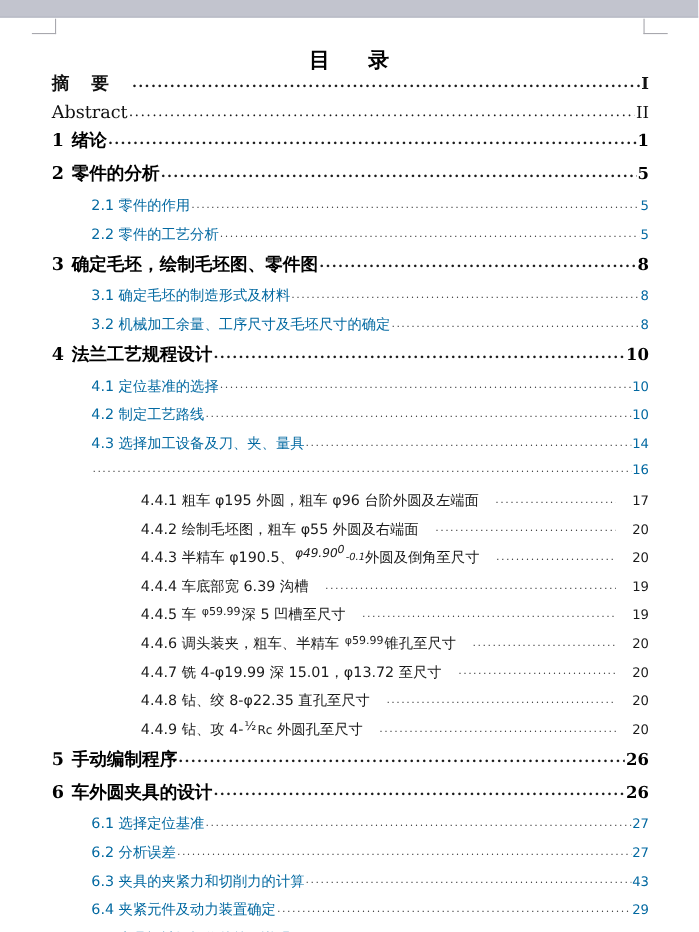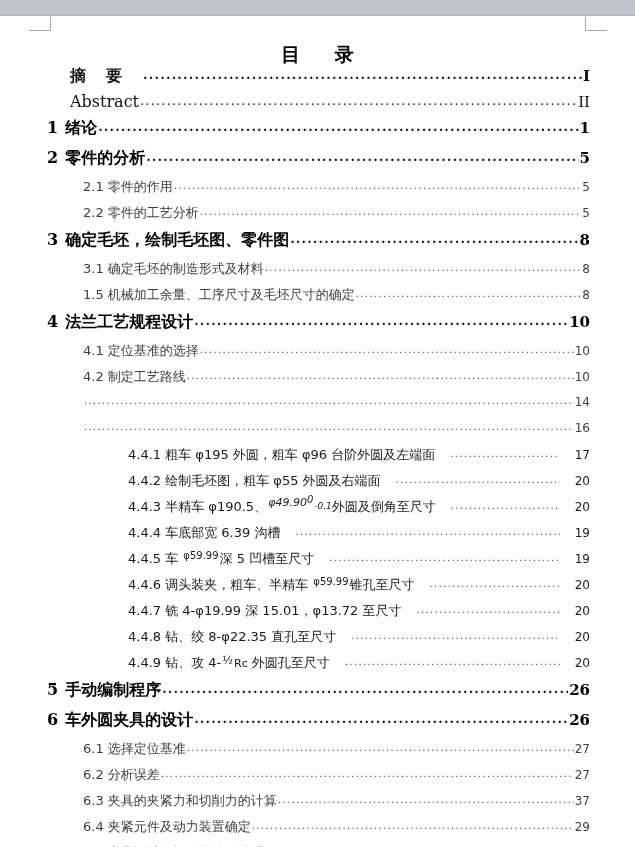--- a/index.html
+++ b/index.html
@@ -109,21 +109,21 @@
     text-align: right;
   }
 
   
   .lvl-front {
     height: 26px;
     font-size: 16px;
     font-weight: bold;
     font-family: "DejaVu Serif", "Liberation Serif", serif;
   }
-  .lvl-front .label { letter-spacing: 0px; margin-left: 23px; }
+  .lvl-front .label { letter-spacing: 0px; }
   .lvl-front .pageno { font-size: 15px; font-weight: bold; }
   .lvl-front .leader::before { font-size: 13px; letter-spacing: 1.2px; }
 
   .lvl-front.abstract {
     font-weight: normal;
     font-size: 16px;
   }
   .lvl-front.abstract .label { font-weight: normal; }
   .lvl-front.abstract .pageno { font-weight: normal; }
 
@@ -138,21 +138,21 @@
   .lvl1 .pageno { font-size: 15px; font-weight: bold; }
   .lvl1 .leader::before { font-size: 13px; letter-spacing: 1.15px; }
   .lvl1 .num { display: inline-block; margin-right: 7px; }
 
   
   .lvl2 {
     height: 26px;
     font-size: 13px;
     font-weight: normal;
     font-family: "DejaVu Sans", "Liberation Sans", sans-serif;
-    color: #404040;
+    color: #0369a1;
     padding-left: 36px;
     box-sizing: border-box;
     width: 100%;
   }
   .lvl2 .pageno { font-size: 12px; }
   .lvl2 .leader::before {
     font-size: 10px;
     letter-spacing: 1.35px;
     color: #4a4a4a;
   }
@@ -263,40 +263,41 @@
         <span class="label"><span class="num">3</span><span>确定毛坯，绘制毛坯图、零件图</span></span>
         <span class="leader"></span>
         <span class="pageno">8</span>
       </div>
       <div class="entry lvl2">
         <span class="label"><span>3.1 确定毛坯的制造形式及材料</span></span>
         <span class="leader"></span>
         <span class="pageno">8</span>
       </div>
       <div class="entry lvl2">
-        <span class="label"><span>1.5 机械加工余量、工序尺寸及毛坯尺寸的确定</span></span>
+        <span class="label"><span>3.2 机械加工余量、工序尺寸及毛坯尺寸的确定</span></span>
         <span class="leader"></span>
         <span class="pageno">8</span>
       </div>
       <div class="entry lvl1">
         <span class="label"><span class="num">4</span><span>法兰工艺规程设计</span></span>
         <span class="leader"></span>
         <span class="pageno">10</span>
       </div>
       <div class="entry lvl2">
         <span class="label"><span>4.1 定位基准的选择</span></span>
         <span class="leader"></span>
         <span class="pageno">10</span>
       </div>
       <div class="entry lvl2">
         <span class="label"><span>4.2 制定工艺路线</span></span>
         <span class="leader"></span>
         <span class="pageno">10</span>
       </div>
       <div class="entry lvl2">
+        <span class="label"><span>4.3 选择加工设备及刀、夹、量具</span></span>
         <span class="leader"></span>
         <span class="pageno">14</span>
       </div>
       <div class="entry lvl2">
         <span class="leader"></span>
         <span class="pageno">16</span>
       </div>
       <div class="entry lvl3">
         <span class="label"><span>4.4.1 </span><span>粗车 φ195 外圆，粗车 φ96 台阶外圆及左端面</span></span>
         <span class="leader"></span>
@@ -358,21 +359,21 @@
         <span class="pageno">27</span>
       </div>
       <div class="entry lvl2">
         <span class="label"><span>6.2 分析误差</span></span>
         <span class="leader"></span>
         <span class="pageno">27</span>
       </div>
       <div class="entry lvl2">
         <span class="label"><span>6.3 夹具的夹紧力和切削力的计算</span></span>
         <span class="leader"></span>
-        <span class="pageno">37</span>
+        <span class="pageno">43</span>
       </div>
       <div class="entry lvl2">
         <span class="label"><span>6.4 夹紧元件及动力装置确定</span></span>
         <span class="leader"></span>
         <span class="pageno">29</span>
       </div>
       <div class="entry lvl2">
         <span class="label"><span>6.5 夹具设计及操作的简要说明</span></span>
         <span class="leader"></span>
         <span class="pageno">30</span>

